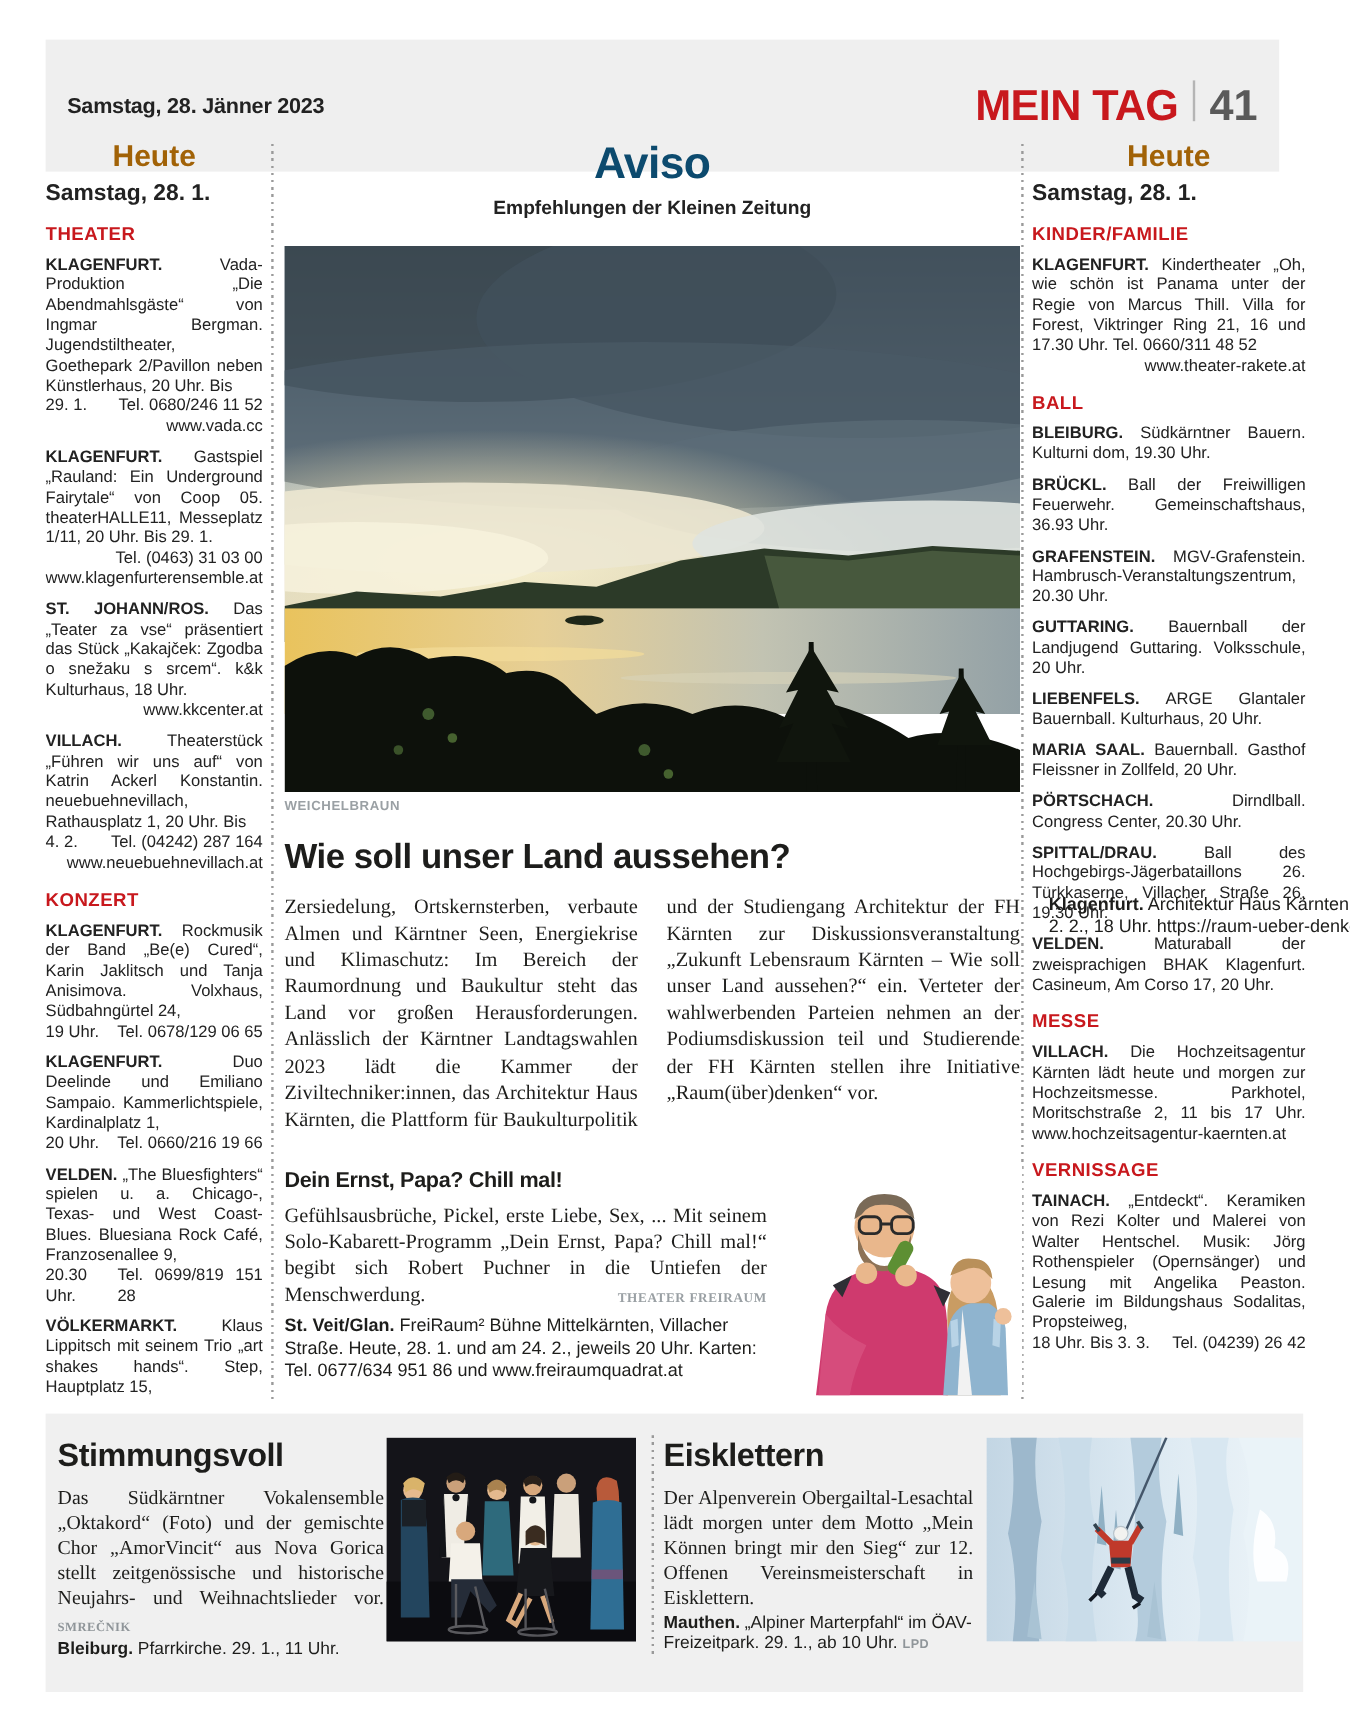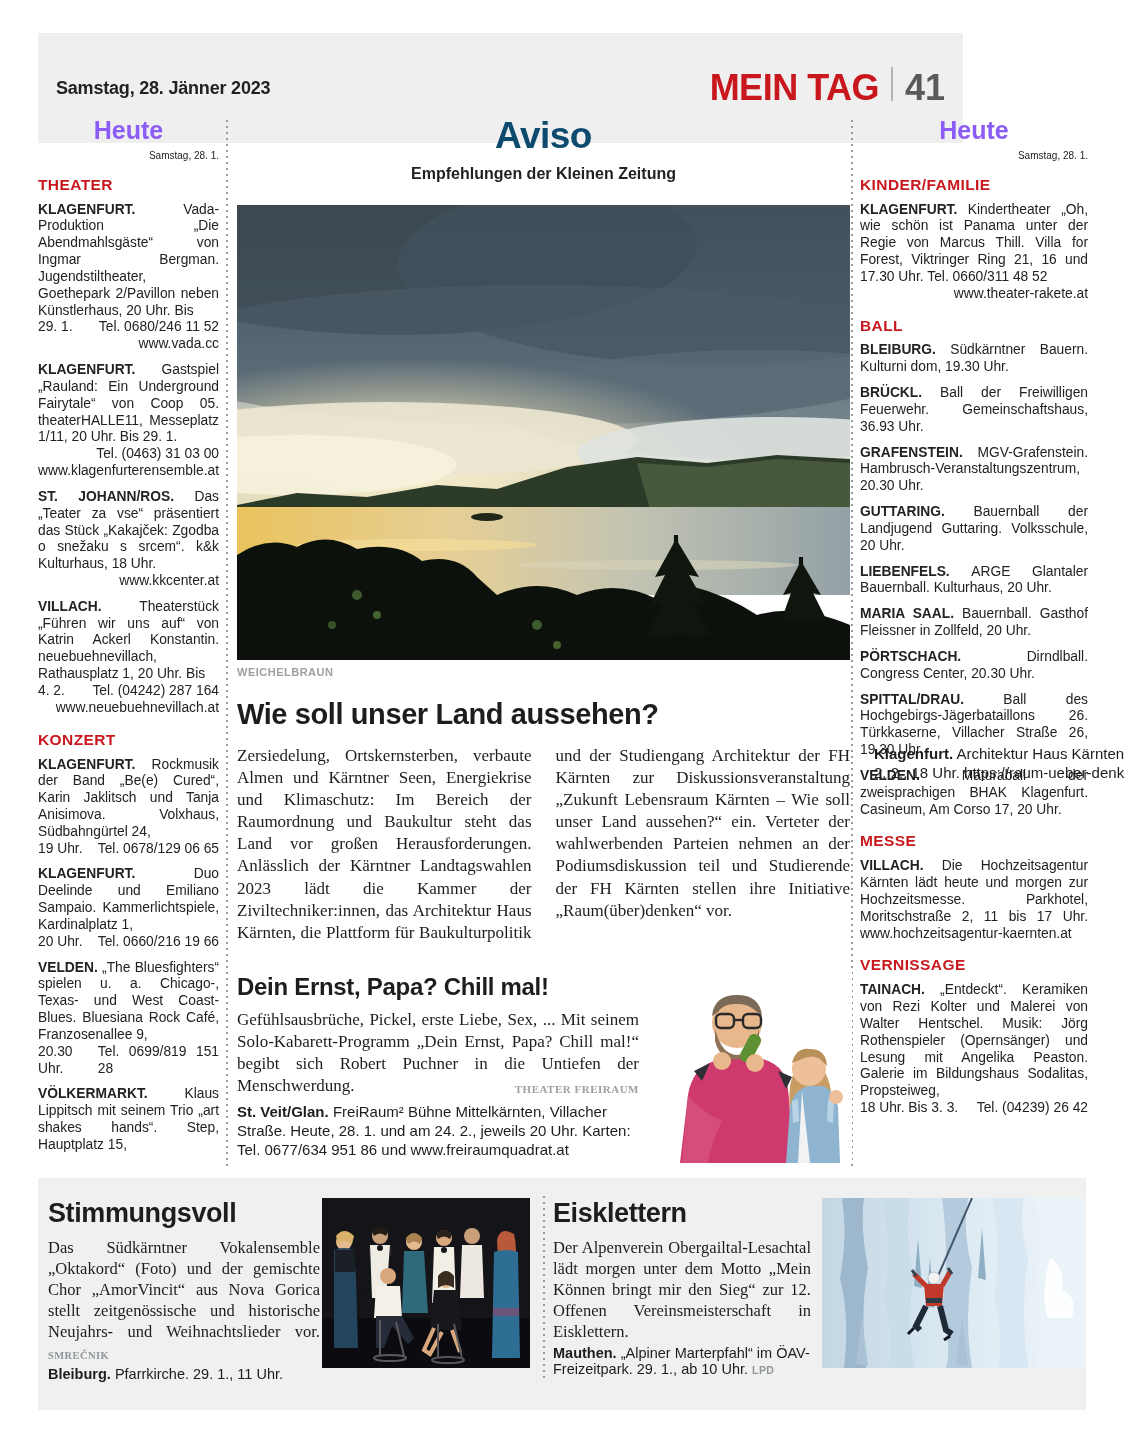--- a/index.html
+++ b/index.html
@@ -1,53 +1,53 @@
 <!DOCTYPE html>
 <html lang="de"><head>
 <meta charset="utf-8">
 <style>
   html,body{margin:0;padding:0;background:#fff;}
   .page{position:relative;width:1125px;height:1436px;background:#fff;overflow:hidden;
         font-family:"Liberation Sans",sans-serif;color:#1d1d1b;}
   
-  .topbar{position:absolute;left:38px;top:33px;width:925px;height:110px;background:#efefef;
+  .topbar{position:absolute;left:38px;top:33px;width:1028px;height:110px;background:#efefef;
           display:flex;align-items:center;justify-content:space-between;padding:0 18px;box-sizing:border-box;}
   .dateline{font-size:18px;font-weight:600;letter-spacing:-0.2px;color:#222;}
   .masthead{display:flex;align-items:flex-start;gap:12px;}
   .masthead .mt{font-size:36px;font-weight:800;letter-spacing:-0.5px;color:#c8181d;}
   .masthead .bar{width:2px;height:34px;background:#b5b5b5;}
   .masthead .pn{font-size:36px;font-weight:800;color:#5a5a5a;}
   
   .vsep{position:absolute;width:2px;background-image:repeating-linear-gradient(to bottom,#9a9a9a 0 2px,transparent 2px 6px);}
   
   .sidecol{position:absolute;top:115px;height:1062px;overflow:hidden;font-size:13.8px;line-height:1.22;color:#222;}
   .col-left{left:38px;width:181px;}
   .col-right{left:860px;width:228px;}
-  .col-head{font-size:25px;font-weight:800;color:#8b5cf6;text-align:center;margin:0;}
-  .col-sub{font-size:10px;font-weight:400;text-align:right;margin:4px 0 14px 0;color:#222;}
+  .col-head{font-size:25px;font-weight:800;color:#a16207;text-align:center;margin:0;}
+  .col-sub{font-size:19px;font-weight:700;text-align:left;margin:4px 0 14px 0;color:#222;}
   .sec-title{color:#c8181d;font-weight:800;font-size:15.5px;letter-spacing:.4px;margin:14px 0 7px 0;}
   .entry{margin:0 0 9px 0;text-align:justify;}
   .entry .city{font-weight:800;}
   .entry-line{display:flex;justify-content:space-between;}
   
   .center{position:absolute;left:237px;top:115px;width:613px;height:1062px;}
   .aviso{position:absolute;left:0;top:0;width:100%;text-align:center;font-size:37px;font-weight:800;color:#0c4a6e;letter-spacing:-0.5px;}
   .aviso-sub{position:absolute;left:0;top:50px;width:100%;text-align:center;font-size:16px;font-weight:600;color:#222;}
   .main-photo{position:absolute;left:0;top:90px;width:613px;height:455px;overflow:hidden;}
   .caption-row{position:absolute;left:0;top:551px;width:100%;display:flex;justify-content:space-between;align-items:baseline;}
   .caption{font-size:16px;font-weight:800;letter-spacing:-0.2px;}
   .credit{font-size:11px;color:#9aa0a4;letter-spacing:.5px;font-weight:600;}
   .headline1{position:absolute;left:0;top:583px;width:100%;font-size:29px;font-weight:800;letter-spacing:-0.4px;margin:0;}
   .body1{position:absolute;left:0;top:630px;width:613px;height:220px;
          column-count:2;column-gap:24px;column-fill:auto;}
   .serif{font-family:"Liberation Serif",serif;font-size:17px;line-height:1.3;text-align:justify;margin:0;}
   .info-line{font-size:15px;line-height:1.25;margin:6px 0 0 0;}
   .info-line .city{font-weight:800;}
   .art2{position:absolute;left:0;top:858px;width:402px;}
-  .headline2{font-size:24px;font-weight:800;letter-spacing:-0.3px;margin:0 0 8px 0;}
+  .headline2{font-size:18px;font-weight:800;letter-spacing:-0.3px;margin:0 0 8px 0;}
   .art2 .credit{float:right;margin-top:7px;}
   .photo2{position:absolute;left:415px;top:856px;width:200px;height:192px;}
   
   .bottom{position:absolute;left:38px;top:1178px;width:1048px;height:232px;background:#f0f0f0;}
   .b-headline{font-size:27px;font-weight:800;letter-spacing:-0.4px;margin:0 0 8px 0;}
   .b-text-left{position:absolute;left:10px;top:20px;width:272px;}
   .b-text-right{position:absolute;left:515px;top:20px;width:258px;}
   .b-serif{font-family:"Liberation Serif",serif;font-size:16.5px;line-height:1.28;text-align:justify;margin:0;}
   .b-info{font-size:14.5px;margin-top:2px;}
   .b-info .city{font-weight:800;}

